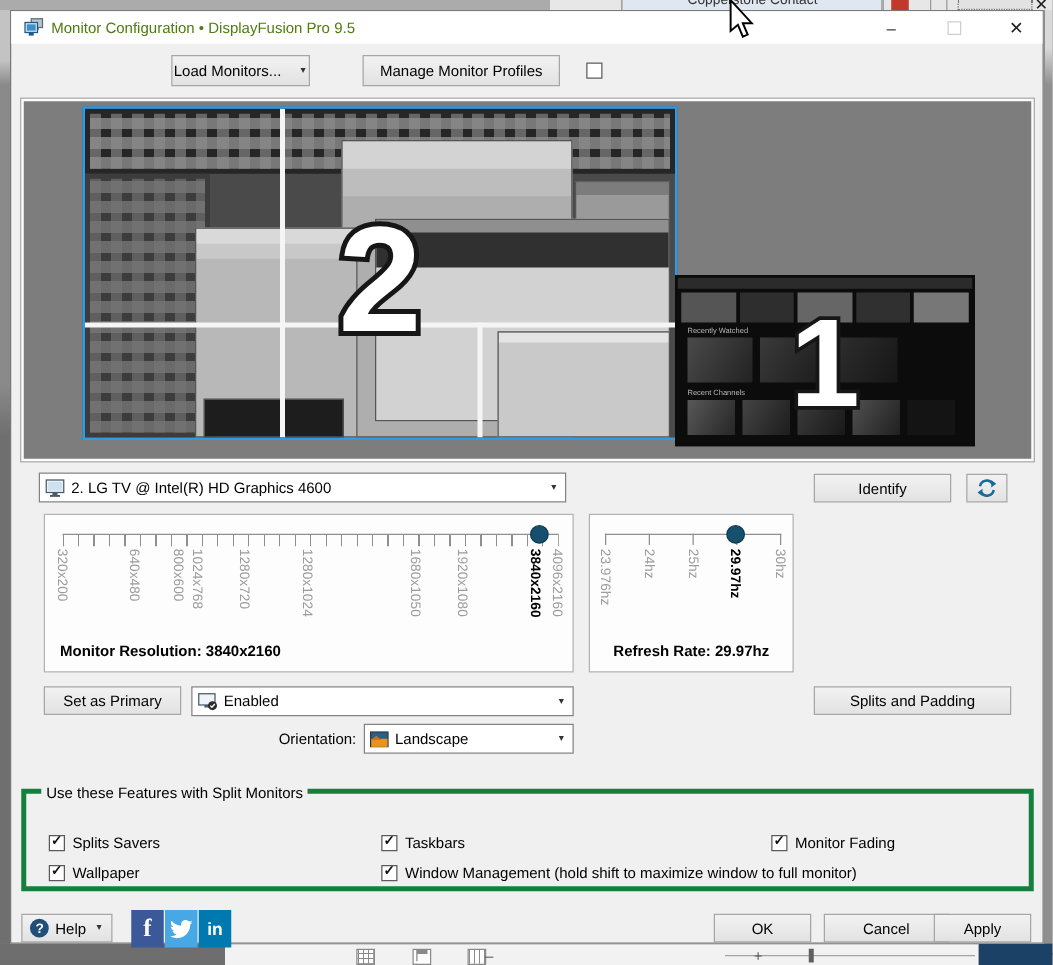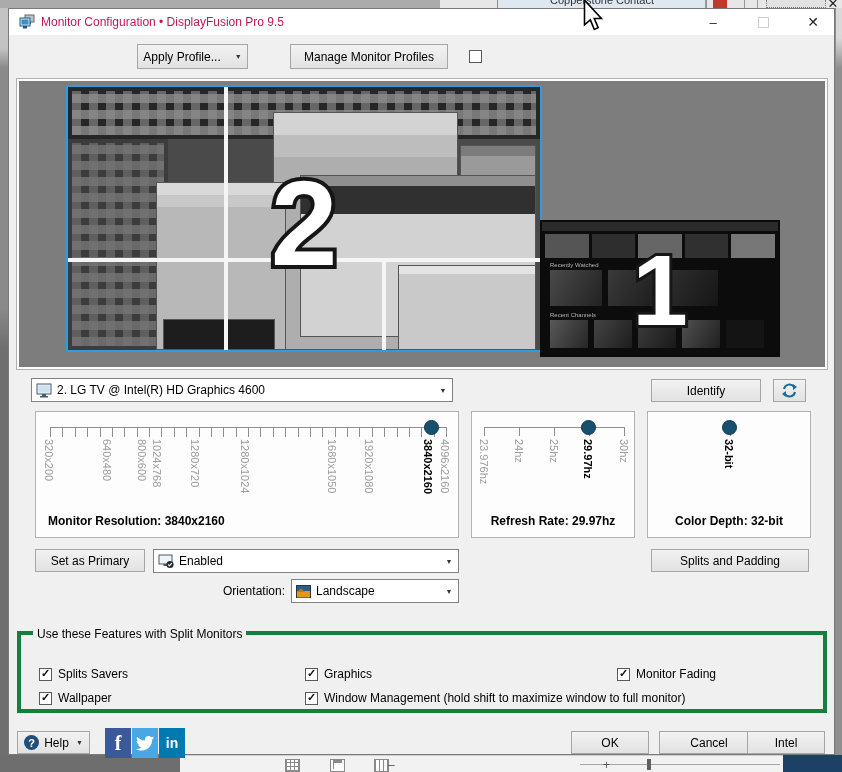--- a/index.html
+++ b/index.html
@@ -36,21 +36,21 @@
   .zoom-glyph{position:absolute;top:2px;font-size:12px;color:#555;}
   .zoom-track{position:absolute;left:400px;top:8px;width:200px;height:1px;background:#a5a5a5;}
   .zoom-handle{position:absolute;left:467px;top:3px;width:4px;height:11px;background:#606060;}
   .zoom-level{position:absolute;left:638px;top:3px;font-size:11px;color:#333;}
   .bg-blue{position:absolute;left:783px;top:0;width:59px;height:17px;background:#1c4166;}
   
   .dialog{position:absolute;left:8px;top:8px;width:827px;height:747px;background:#f0f0f0;
           border:1px solid #7a7a7a;box-sizing:border-box;}
   .titlebar{position:absolute;left:0;top:0;width:100%;height:26px;background:#ffffff;}
   .app-icon{position:absolute;left:10px;top:5px;}
-  .title{position:absolute;left:32px;top:6px;font-size:12px;color:#be185d;}
+  .title{position:absolute;left:32px;top:6px;font-size:12px;color:#4d7c0f;}
   .win-btn{position:absolute;top:0;width:32px;height:26px;display:flex;align-items:center;
            justify-content:center;font-size:13px;color:#222;}
   .win-btn.minb{left:688px;}
   .win-btn.maxb{left:738px;}
   .maxglyph{width:9px;height:9px;border:1px solid #cfcfcf;}
   .win-btn.closeb{left:788px;font-size:14px;}
   
   .btn{position:absolute;box-sizing:border-box;display:flex;align-items:center;justify-content:center;
        background:linear-gradient(#f2f2f2,#e2e2e2);border:1px solid #a6a6a6;font-size:12px;color:#000;
        cursor:default;}
@@ -177,21 +177,21 @@
     </span>
     <span class="title">Monitor Configuration • DisplayFusion Pro 9.5</span>
     <div class="win-btn minb">–</div>
     <div class="win-btn maxb">
         <span class="maxglyph"></span>
       </div>
     <div class="win-btn closeb">✕</div>
   </div>
 
   <div class="btn" style="left:128px;top:35px;width:111px;height:25px">
-    <span>Apply Profile...</span>
+    <span>Load Monitors...</span>
     <span class="dd">▼</span>
   </div>
   <div class="btn" style="left:281px;top:35px;width:158px;height:25px">
     <span>Manage Monitor Profiles</span>
   </div>
   <div class="cb" style="left:460px;top:41px"></div>
 
   <div class="preview">
 
     <div class="monitor2">
@@ -293,26 +293,20 @@
     <div class="tick" style="left:152px"></div>
     <div class="thumb" style="left:109px"></div>
     <span class="vlab" style="left:6px">23.976hz</span>
     <span class="vlab" style="left:41px">24hz</span>
     <span class="vlab" style="left:76px">25hz</span>
     <span class="vlab sel" style="left:110px">29.97hz</span>
     <span class="vlab" style="left:146px">30hz</span>
     <div class="summary center">Refresh Rate: 29.97hz</div>
   </div>
 
-  <div class="panel" style="left:638px;top:402px;width:164px;height:127px">
-    <div class="tick" style="left:82px"></div>
-    <div class="thumb" style="left:74px"></div>
-    <span class="vlab sel" style="left:75px">32-bit</span>
-    <div class="summary center">Color Depth: 32-bit</div>
-  </div>
 
   <div class="btn" style="left:26px;top:540px;width:110px;height:23px">
     <span>Set as Primary</span>
   </div>
   <div class="combo" style="left:144px;top:540px;width:306px;height:24px">
     <span class="cicon">
       <svg width="16" height="15" viewBox="0 0 16 15">
         <rect x="1" y="1" width="13" height="9" fill="#eef4f9" stroke="#4a5a66"></rect>
         <rect x="5.5" y="10" width="4" height="2" fill="#4a5a66"></rect>
         <circle cx="12" cy="10.5" r="3.6" fill="#2c2c2c"></circle>
@@ -350,21 +344,21 @@
     <div class="feature" style="left:18px;top:56px">
       <span class="cb">
           <span>✓</span>
         </span>
       <span>Wallpaper</span>
     </div>
     <div class="feature" style="left:284px;top:32px">
       <span class="cb">
           <span>✓</span>
         </span>
-      <span>Graphics</span>
+      <span>Taskbars</span>
     </div>
     <div class="feature" style="left:284px;top:56px">
       <span class="cb">
           <span>✓</span>
         </span>
       <span>Window Management (hold shift to maximize window to full monitor)</span>
     </div>
     <div class="feature" style="left:596px;top:32px">
       <span class="cb">
           <span>✓</span>
@@ -390,19 +384,19 @@
       <span>in</span>
     </div>
 
   <div class="btn" style="left:562px;top:722px;width:78px;height:23px">
     <span>OK</span>
   </div>
   <div class="btn" style="left:650px;top:722px;width:100px;height:23px">
     <span>Cancel</span>
   </div>
   <div class="btn" style="left:738px;top:722px;width:78px;height:23px">
-    <span>Intel</span>
+    <span>Apply</span>
   </div>
 </div>
 
 <svg class="cursor" width="26" height="34" viewBox="0 0 20 26">
   <path d="M5,0 L5,19 L9.5,15.2 L12.5,22.5 L15.5,21.2 L12.5,14.2 L18,14.2 Z" fill="#ffffff" stroke="#000000" stroke-width="1.2"></path>
 </svg>
 
 </body></html>

